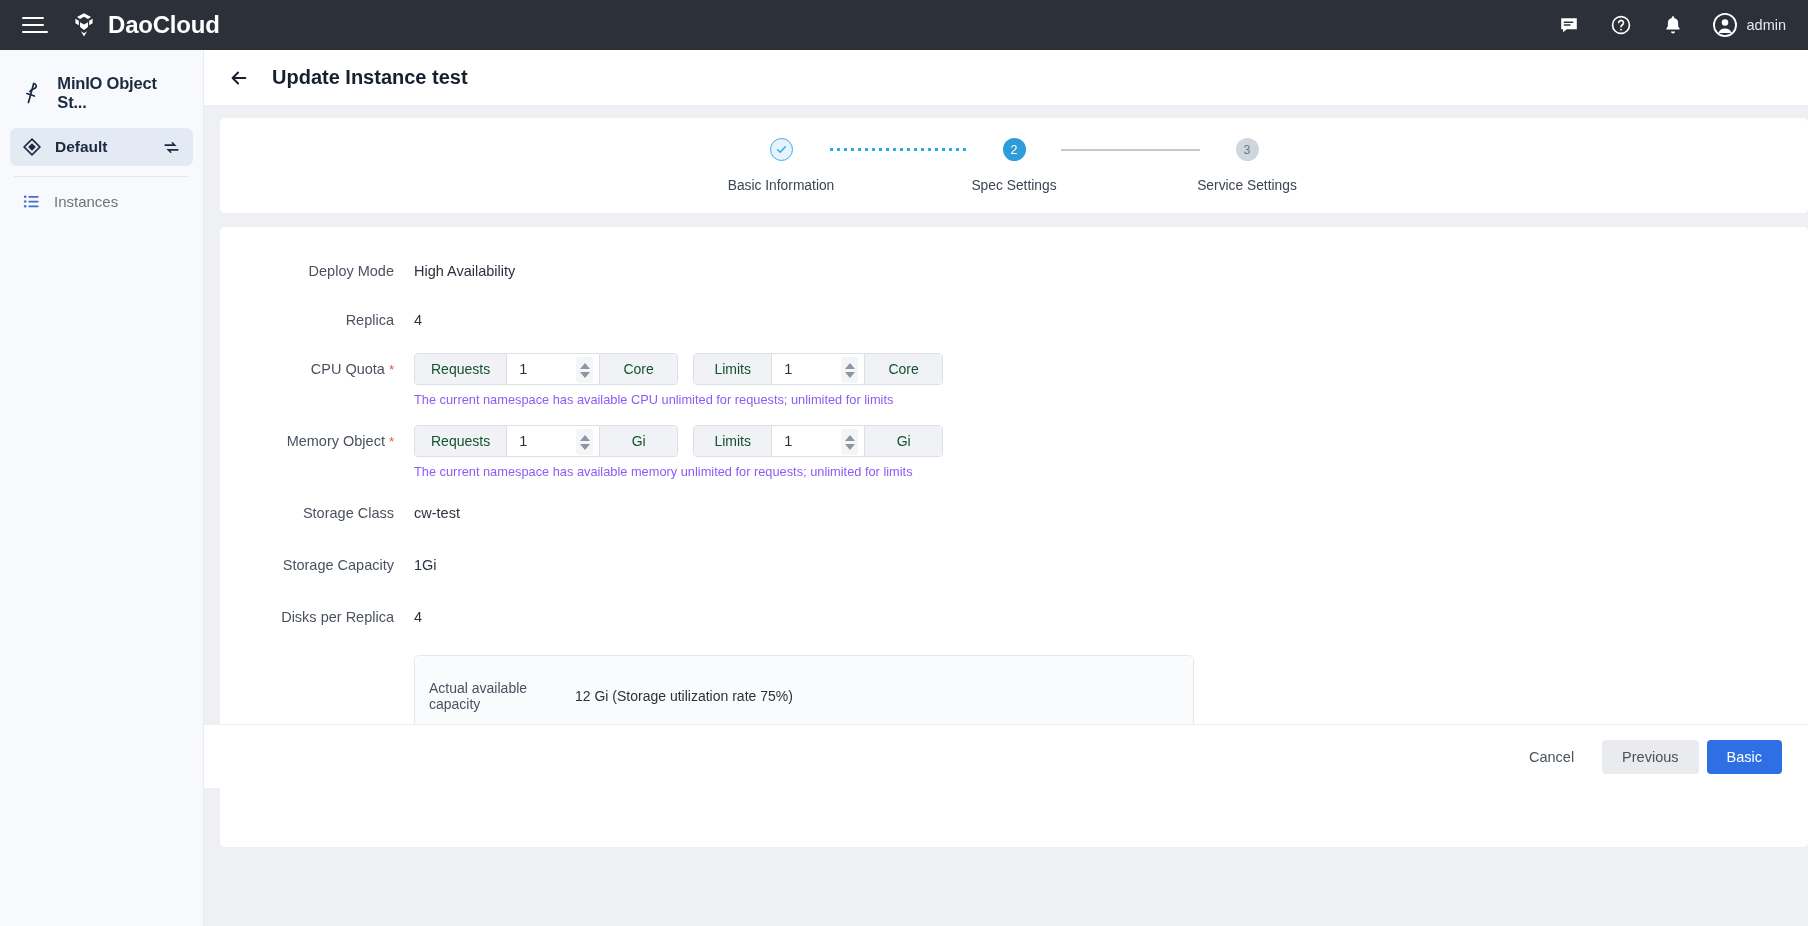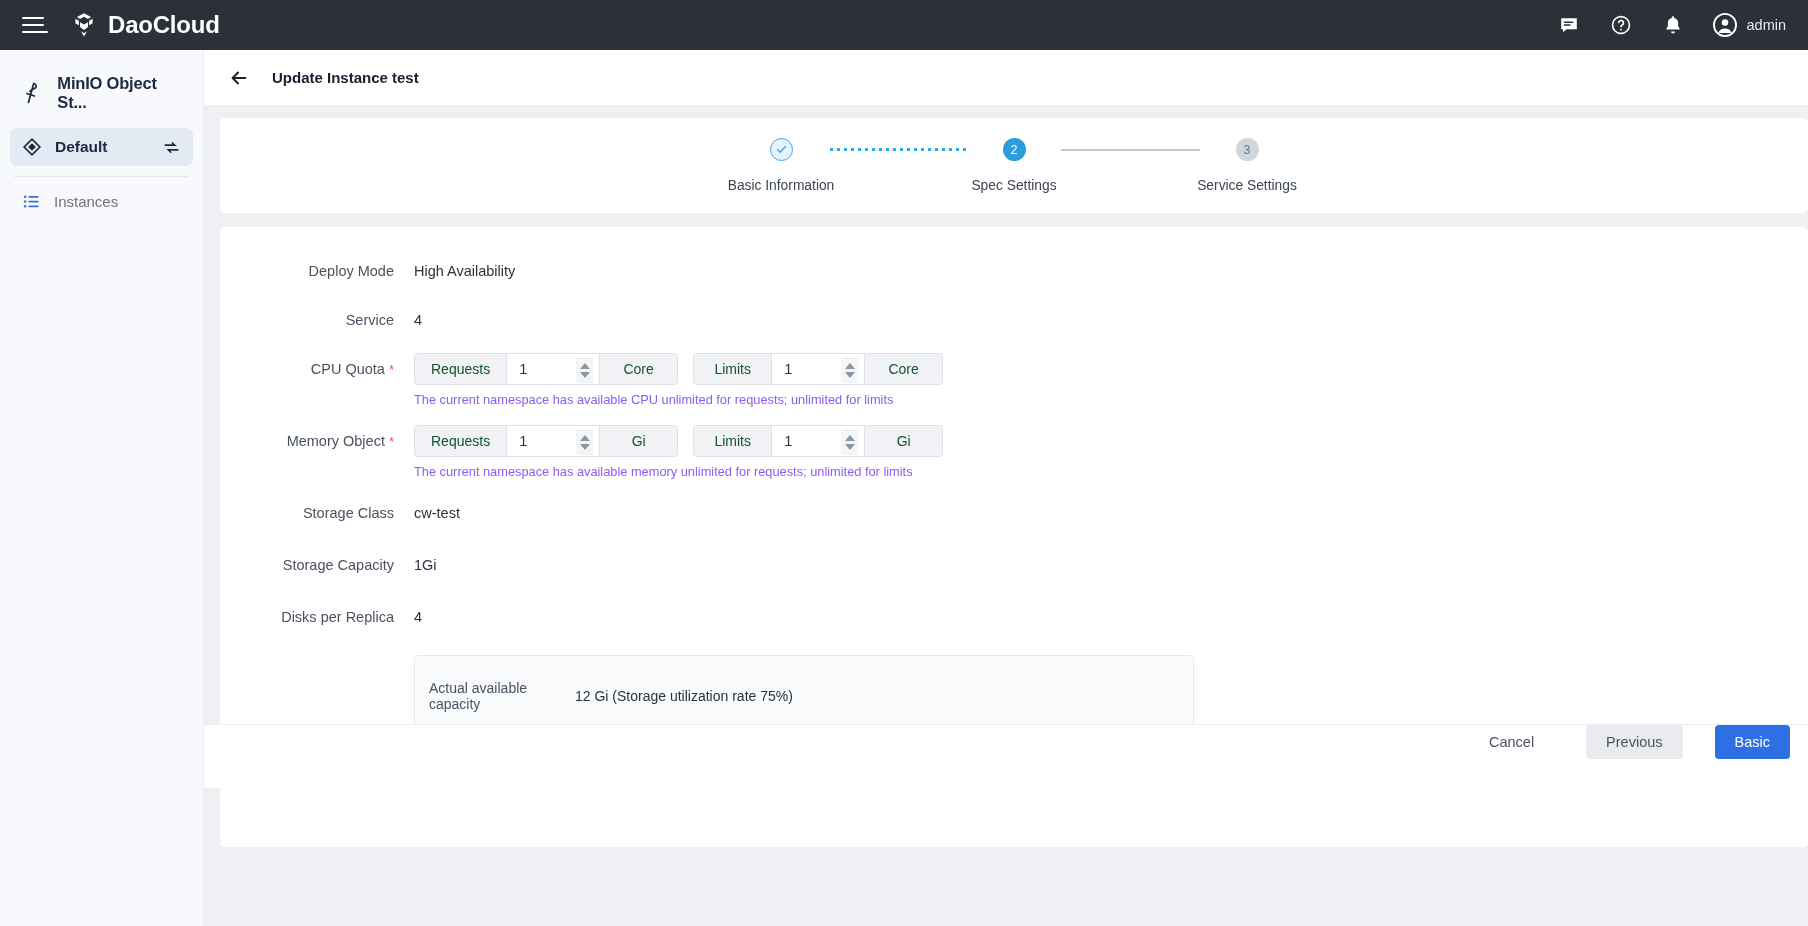--- a/index.html
+++ b/index.html
@@ -46,21 +46,21 @@
   .side-item .refresh { margin-left: auto; display: flex; }
   .side-sep { height: 1px; background: #e3e8ef; margin: 10px 14px 6px 14px; }
   .side-item.link .label { color: #737373; font-weight: 400; font-size: 15px; }
 
   
   .pagehead {
     position: absolute; top: 50px; left: 204px; width: 1604px; height: 55px;
     background: #ffffff; display: flex; align-items: center; padding-left: 24px; gap: 22px;
   }
   .back-arrow { cursor: pointer; display: flex; align-items: center; }
-  .page-title { font-size: 15px; color: #16202e; font-weight: 600; }
+  .page-title { font-size: 20px; color: #16202e; font-weight: 600; }
 
   
   .content {
     position: absolute; top: 105px; left: 204px; width: 1604px; height: 757px;
     background: #eef0f4; overflow: hidden;
   }
   .card {
     background: #fff; border-radius: 5px; margin: 13px 0 0 16px; width: 1588px;
   }
   .card-stepper { height: 95px; display: flex; align-items: center; justify-content: center; }
@@ -131,22 +131,22 @@
     padding: 24px 0 26px 0;
   }
   .capbox .row { display: flex; align-items: center; }
   .capbox .clabel { width: 160px; text-align: left; padding-left: 14px; font-size: 14px; color: #4a5260; }
   .capbox .cvalue { font-size: 14px; color: #2a323e; }
 
   
   .footer {
     position: absolute; bottom: 0; left: 204px; width: 1604px; height: 64px;
     background: #fff; border-top: 1px solid #eceff3;
-    display: flex; align-items: flex-start; justify-content: flex-end;
-    padding-right: 18px; gap: 32px; z-index: 10;
+    display: flex; align-items: center; justify-content: flex-end;
+    padding-right: 26px; gap: 8px; z-index: 10;
   }
   .btn { height: 34px; border-radius: 4px; font-size: 14.5px; cursor: pointer;
     display: flex; align-items: center; justify-content: center;
     font-family: "Liberation Sans", sans-serif; border: none; padding: 0 20px; }
   .btn-text { background: transparent; color: #4a5260; }
   .btn-sec { background: #e9ebef; color: #4a5260; }
   .btn-pri { background: #2f6fe4; color: #fff; }
 </style>
 </head>
 <body>
@@ -278,21 +278,21 @@
 
     <div class="card card-form">
 
 
       <div class="frow plain">
         <div class="flabel">Deploy Mode</div>
         <div class="fvalue">High Availability</div>
       </div>
 
       <div class="frow plain">
-        <div class="flabel">Service</div>
+        <div class="flabel">Replica</div>
         <div class="fvalue">4</div>
       </div>
 
       <div class="frow quota">
         <div class="flabel">
           <span>CPU Quota</span><span class="req">*</span>
         </div>
         <div>
           <div class="igroup-wrap">
             <div class="igroup">

